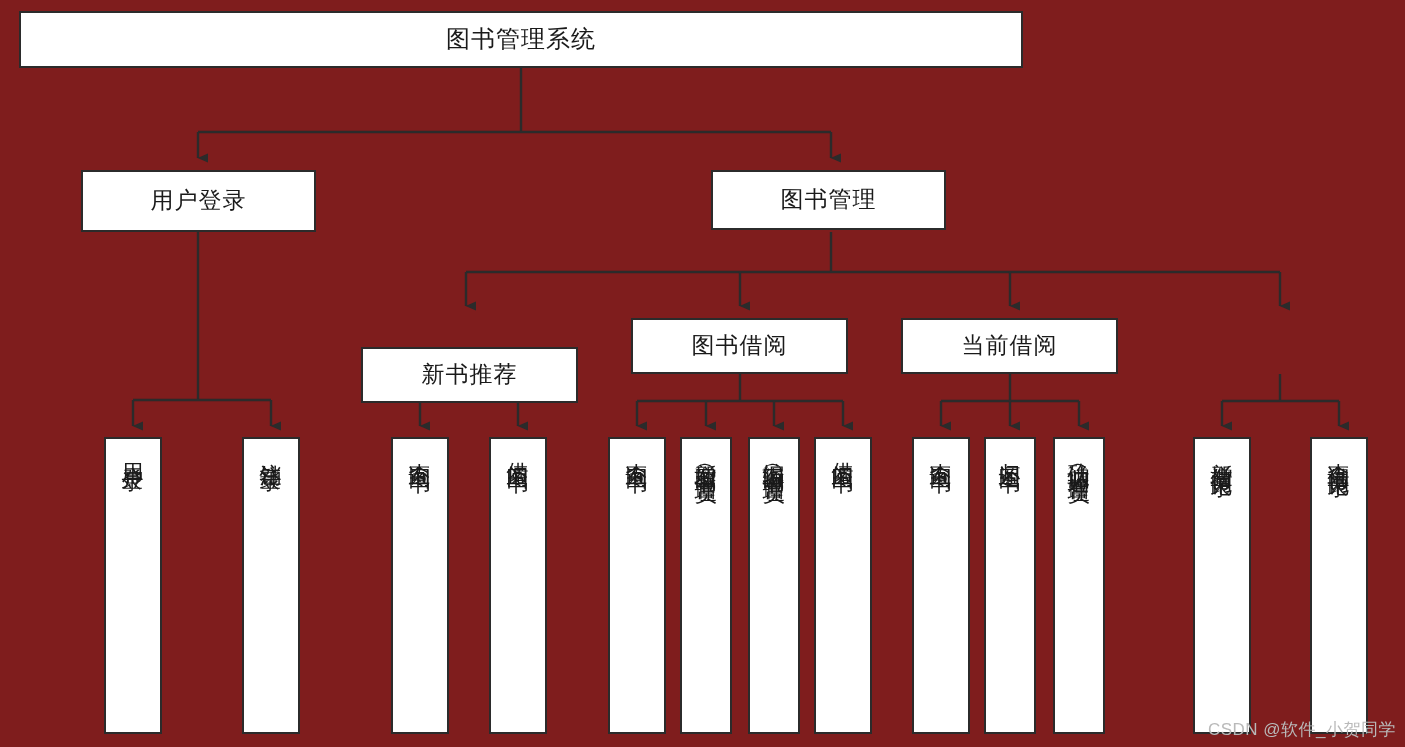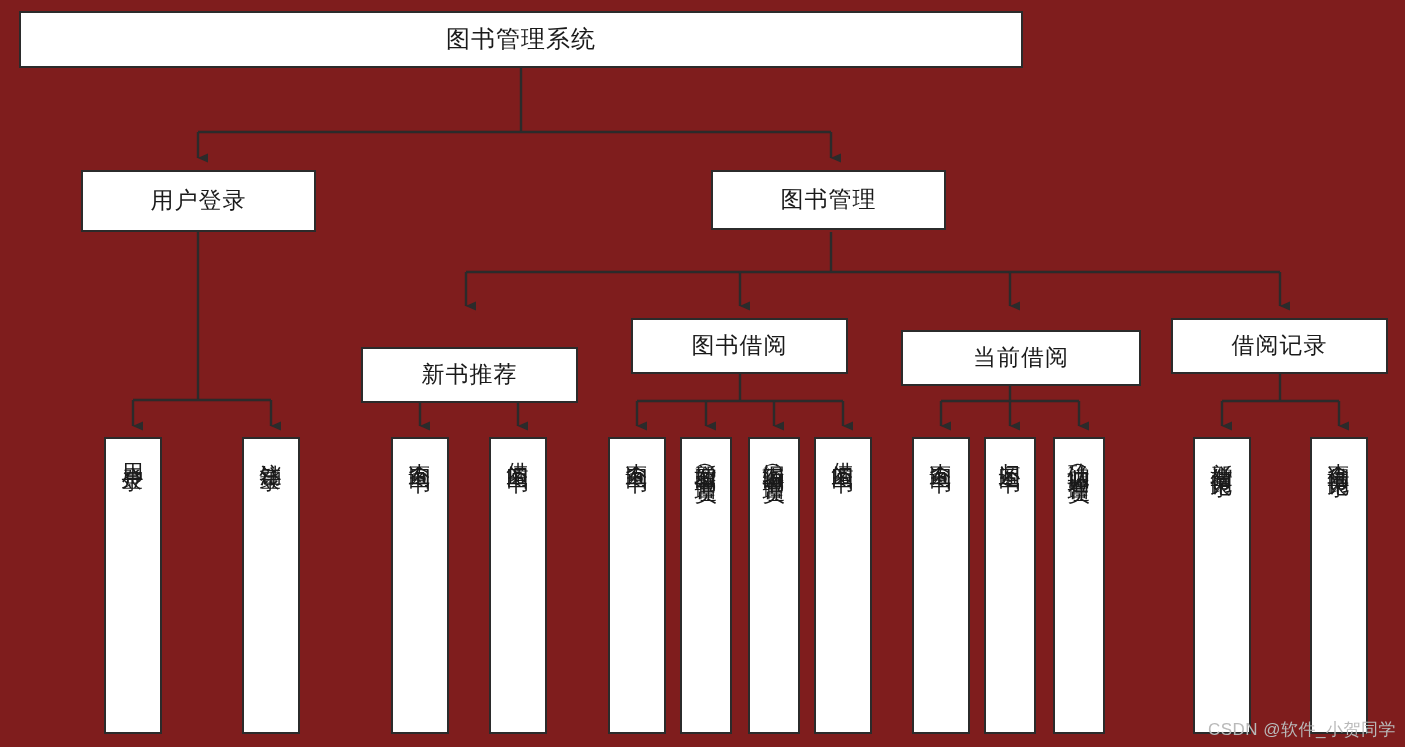--- a/index.html
+++ b/index.html
@@ -135,25 +135,22 @@
   <div class="node h" style="left:711px;top:170px;width:235px;height:60px;">
     <span class="label">图书管理</span>
   </div>
 
   <div class="node h" style="left:361px;top:318px;width:217px;height:56px;margin-top:29px;">
     <span class="label">新书推荐</span>
   </div>
   <div class="node h" style="left:631px;top:318px;width:217px;height:56px;">
     <span class="label">图书借阅</span>
   </div>
-  <div class="node h" style="left:901px;top:330px;width:240px;height:56px;">
+  <div class="node h" style="left:901px;top:318px;width:217px;height:56px;">
     <span class="label">当前借阅</span>
-  </div>
-  <div class="node h" style="left:1171px;top:318px;width:217px;height:56px;">
-    <span class="label">借阅记录</span>
   </div>
 
   <div class="node v" style="left:104px;top:437px;width:58px;height:297px;">
     <span class="label">用户登录</span>
   </div>
   <div class="node v" style="left:242px;top:437px;width:58px;height:297px;">
     <span class="label">注销登录</span>
   </div>
 
   <div class="node v" style="left:391px;top:437px;width:58px;height:297px;">

